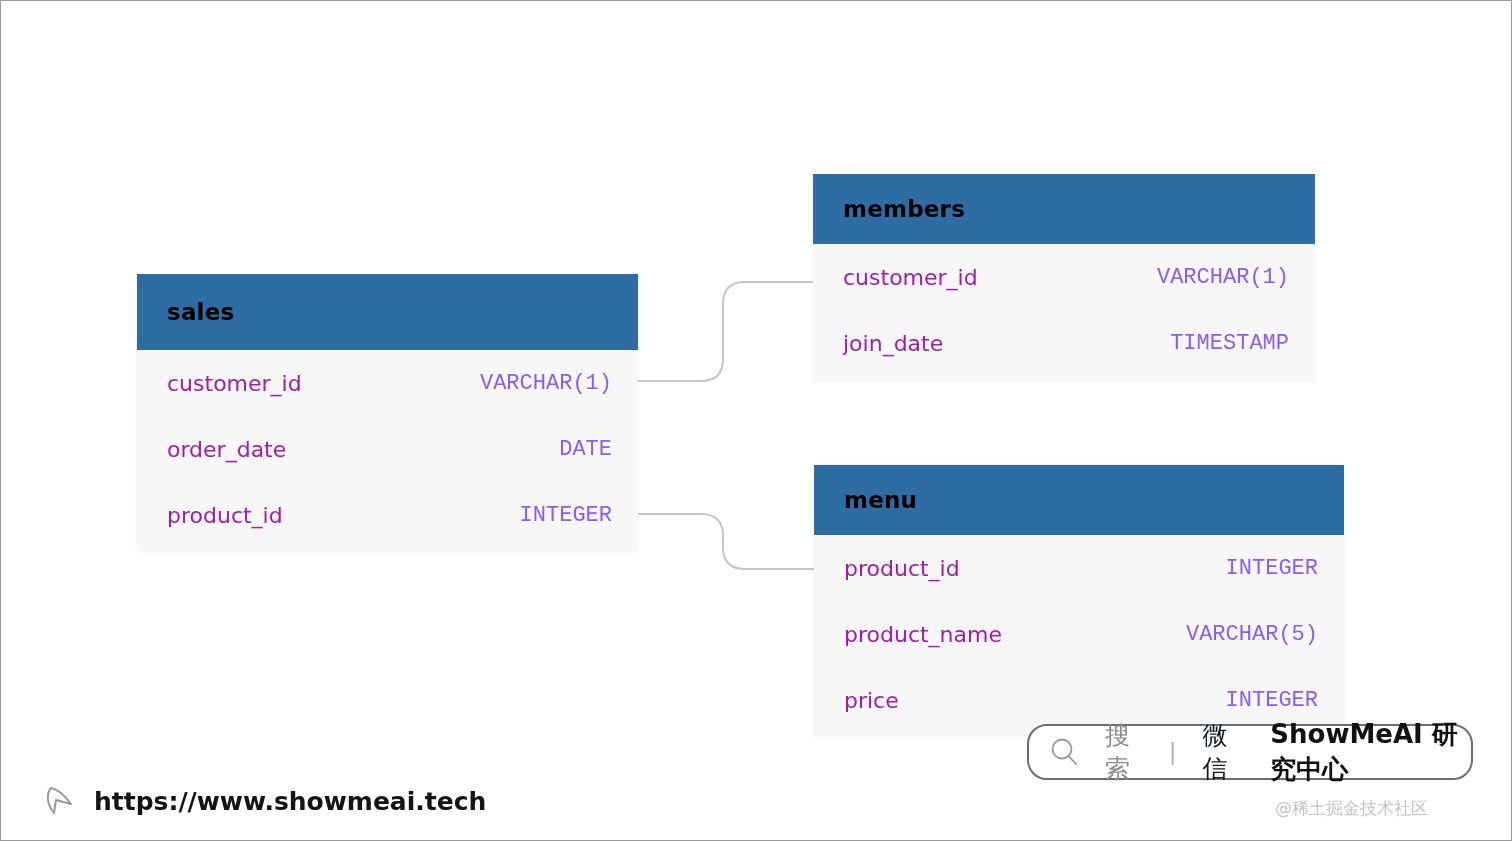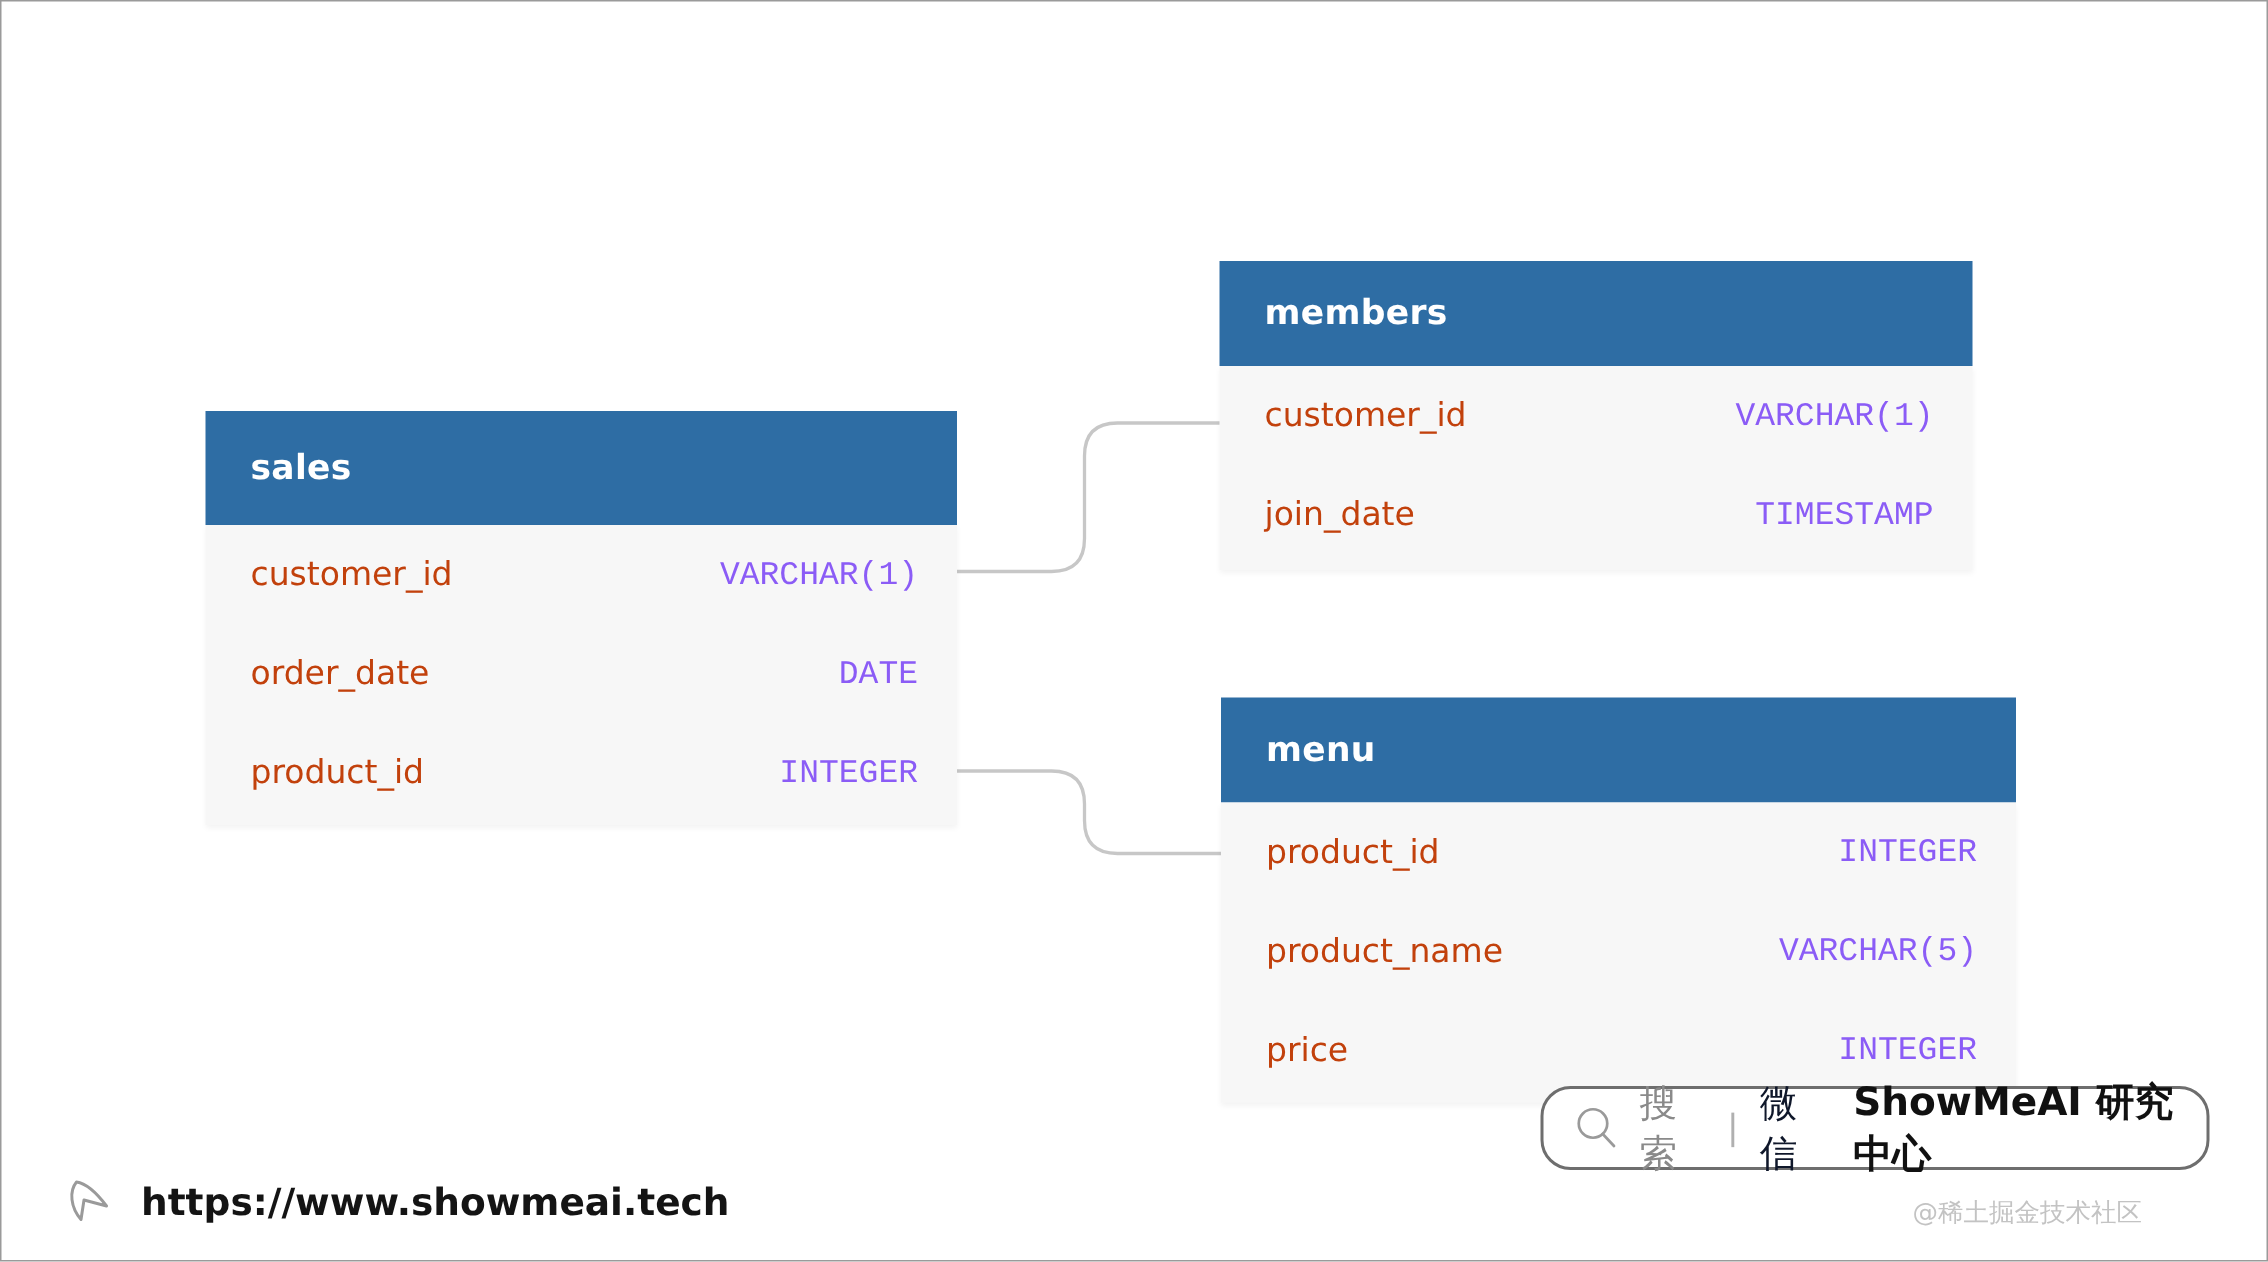--- a/index.html
+++ b/index.html
@@ -53,21 +53,21 @@
     text-shadow: 1px 1px 0 rgba(150,90,40,0.25);
   }
 
   
   .entity {
     position: absolute;
     box-sizing: border-box;
   }
   .entity-header {
     background: #2e6da4;
-    color: #ffffff;
+    color: #000000;
     font-family: "DejaVu Sans", sans-serif;
     font-size: 23px;
     font-weight: bold;
     display: flex;
     align-items: center;
     padding-left: 30px;
     box-sizing: border-box;
     letter-spacing: 0.2px;
   }
   .entity-body {
@@ -81,21 +81,21 @@
   }
   .entity-row {
     display: flex;
     align-items: center;
     justify-content: space-between;
     box-sizing: border-box;
   }
   .col-name {
     font-family: "DejaVu Sans", sans-serif;
     font-size: 22px;
-    color: #c2410c;
+    color: #a21caf;
     font-weight: 400;
     white-space: nowrap;
   }
   .col-type {
     font-family: Liberation Mono, monospace;
     font-size: 22px;
     color: #8b5cf6;
     font-weight: 400;
     white-space: nowrap;
   }
@@ -133,21 +133,21 @@
     top: 723px;
     width: 446px;
     height: 56px;
     border: 2px solid #6e6e6e;
     border-radius: 20px;
     background: #ffffff;
     display: flex;
     align-items: center;
     padding-left: 18px;
     box-sizing: border-box;
-    gap: 12px;
+    gap: 24px;
   }
   #watermark-badge .wm-search-text {
     font-family: "DejaVu Sans", sans-serif;
     font-size: 25px;
     color: #8a8a8a;
   }
   #watermark-badge .wm-divider {
     font-family: "DejaVu Sans", sans-serif;
     font-size: 23px;
     color: #b0b0b0;

